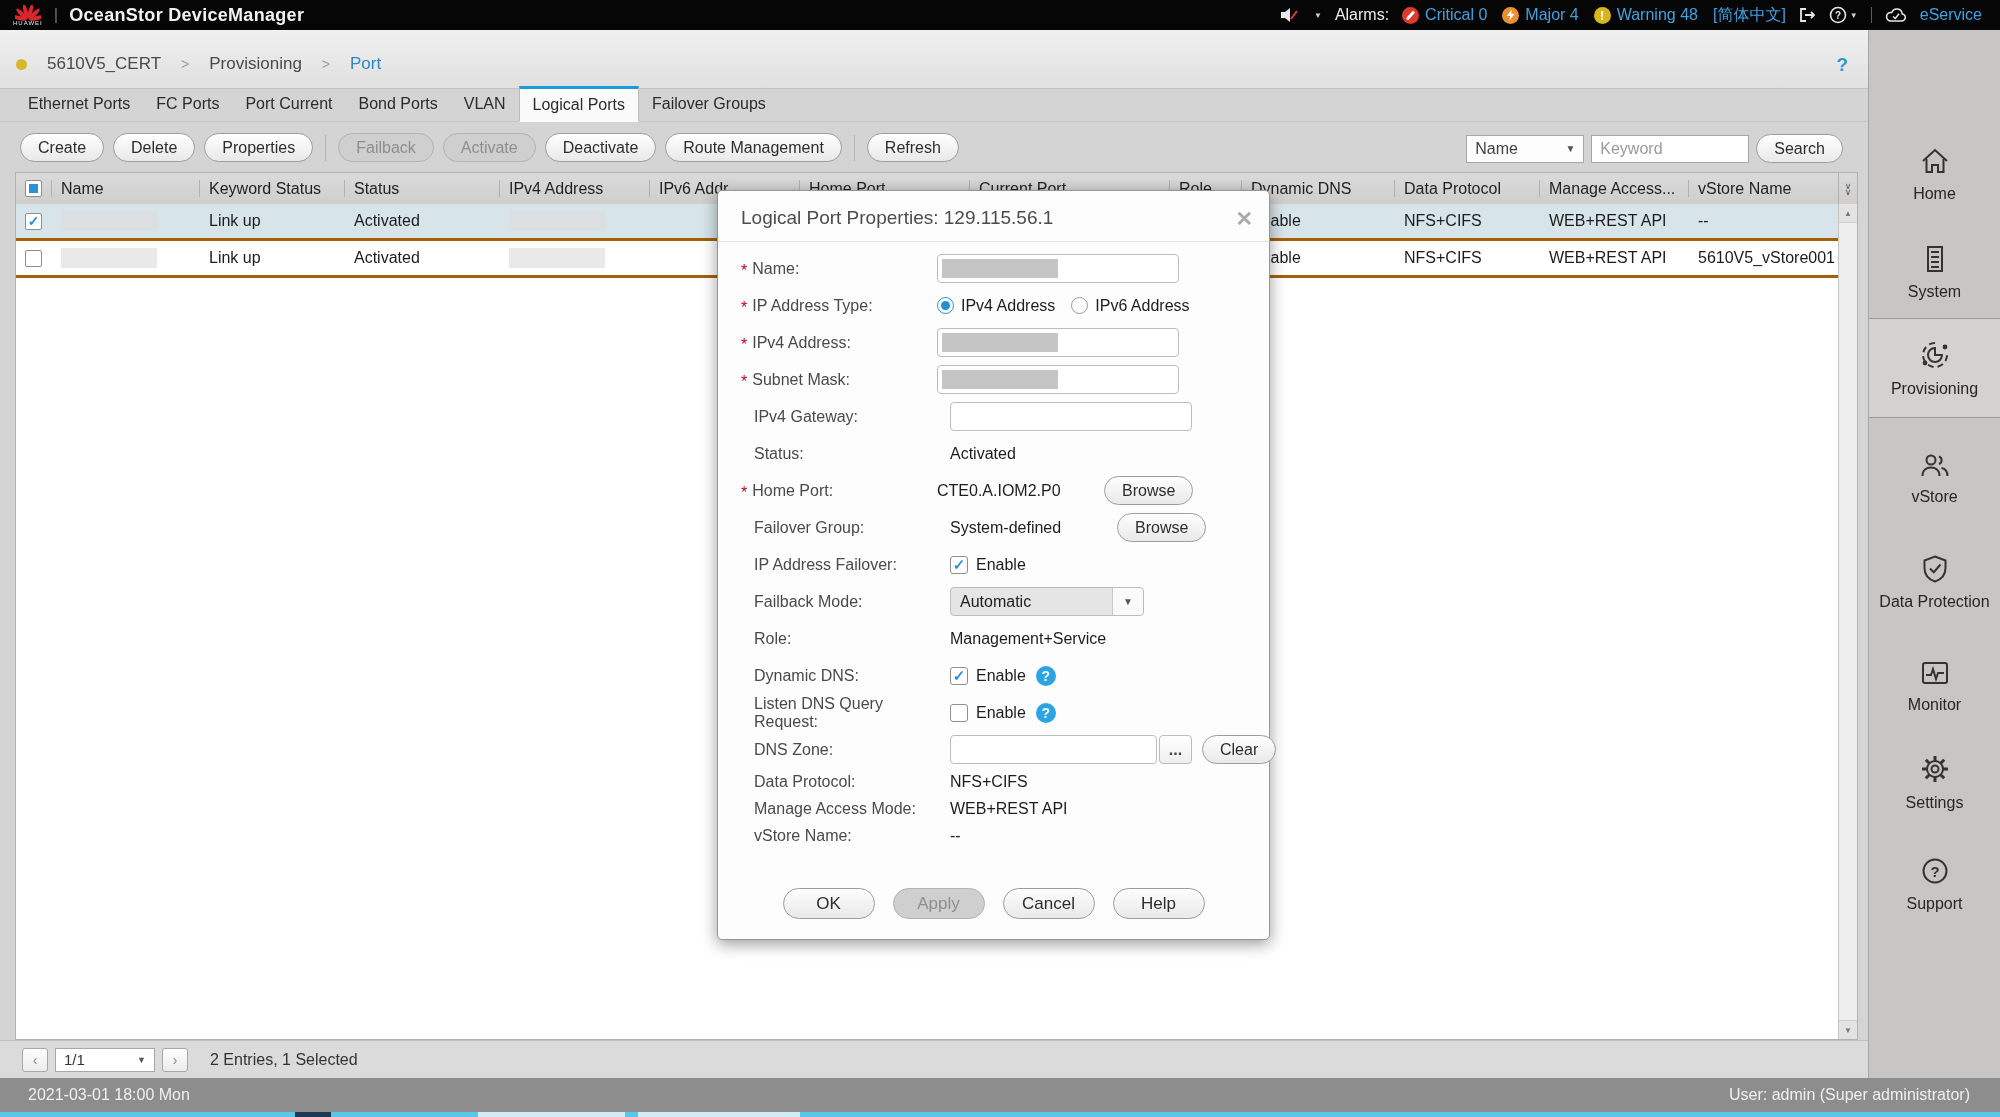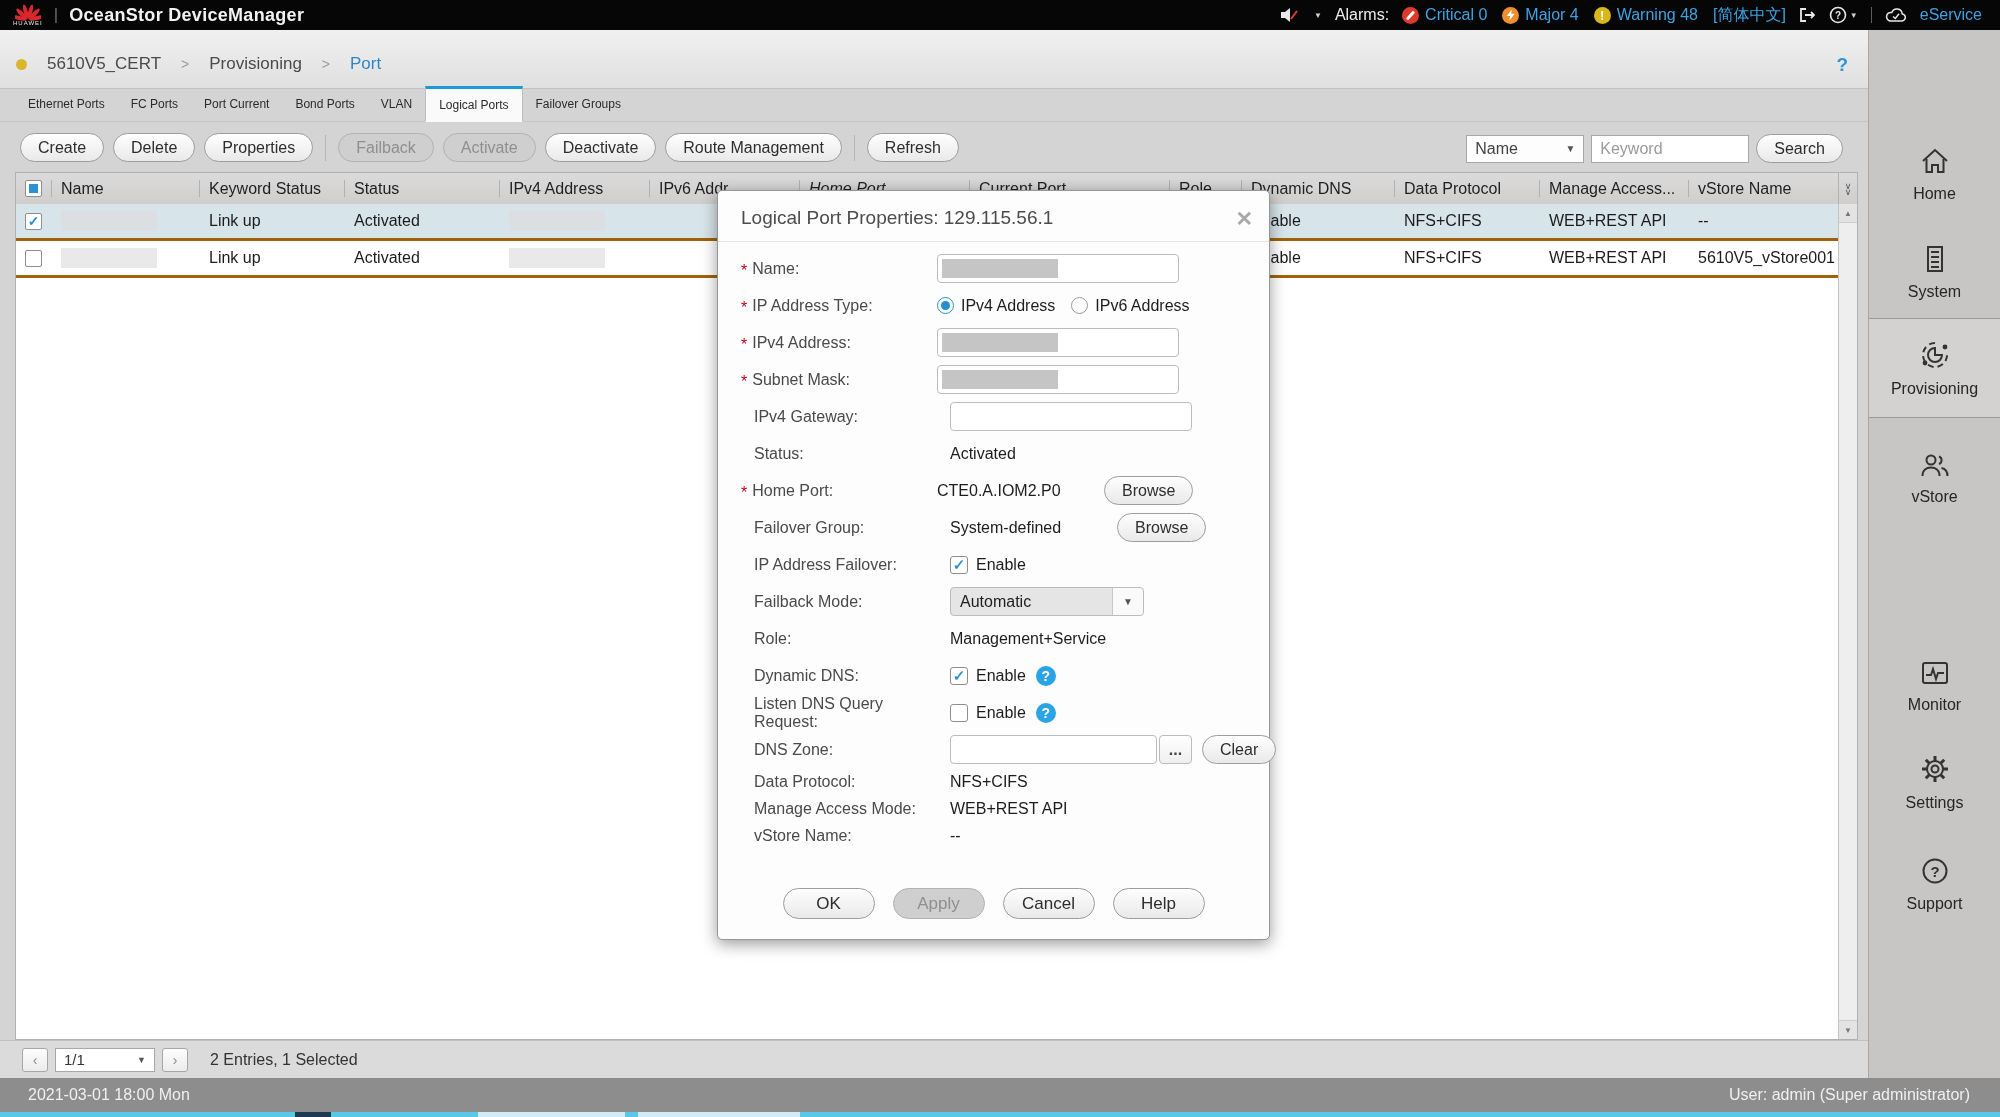--- a/index.html
+++ b/index.html
@@ -29,21 +29,21 @@
   .tb-div{width:1px;height:16px;background:#5c5c5c}
   
   .crumbbar{position:absolute;left:0;top:30px;width:1868px;height:58px;background:linear-gradient(#f1f0f0,#e1e0e0);border-bottom:1px solid #c3c2c2}
   .crumb-inner{position:absolute;left:16px;top:24px;display:flex;align-items:center;gap:20px;font-size:17px;color:#4a4a4a}
   .crumb-dot{width:11px;height:11px;border-radius:50%;background:#d8b82a;flex:none}
   .crumb-sep{color:#9b9b9b;font-size:14px}
   .crumb-cur{color:#2e86c6}
   .crumb-help{position:absolute;right:20px;top:24px;color:#2e94d2;font-weight:bold;font-size:19px}
   
   .tabsbar{position:absolute;left:0;top:88px;width:1868px;height:34px;border-bottom:1px solid #c6c5c5;padding-left:15px;box-sizing:border-box;display:flex;align-items:flex-end}
-  .tab{display:inline-flex;align-items:center;justify-content:center;height:34px;padding:0 13px;font-size:12px;color:#2b2b2b;position:relative;box-sizing:border-box}
+  .tab{display:inline-flex;align-items:center;justify-content:center;height:34px;padding:0 13px;font-size:16px;color:#2b2b2b;position:relative;box-sizing:border-box}
   .tab.active{background:#fafafa;border:1px solid #bdbcbc;border-top:3px solid #1e9bd7;border-bottom:1px solid #fafafa;margin-bottom:-1px;height:36px}
   
   .toolbar{position:absolute;left:0;top:122px;width:1868px;height:50px}
   .tb-btns{position:absolute;left:20px;top:11px;display:flex;align-items:center;gap:9px}
   .btn{height:29px;padding:0 17px;border:1px solid #9e9d9d;border-radius:15px;background:linear-gradient(#fefefe,#eae9e9);
        font-size:16px;color:#2d2d2d;display:inline-flex;align-items:center;justify-content:center;box-sizing:border-box;white-space:nowrap}
   .btn.disabled{background:#d0cfcf;color:#8f8f8f;border-color:#b3b2b2}
   .tb-sep{width:1px;height:26px;background:#b7b6b6;margin:0 3px}
   .tb-search{position:absolute;right:25px;top:12px;display:flex;align-items:center;gap:7px}
   .tb-select{width:118px;height:28px;border:1px solid #a8a7a7;background:#fdfdfd;display:flex;align-items:center;padding:0 8px;box-sizing:border-box;color:#444}
@@ -237,21 +237,21 @@
 <div class="tablewrap">
   <div class="thead">
       <div class="th th-check" style="width: 35px;">
         <span class="cb partial"></span>
       </div>
       <div class="th" style="width: 148px;">Name</div>
       <div class="th" style="width: 145px;">Keyword Status</div>
       <div class="th" style="width: 155px;">Status</div>
       <div class="th" style="width: 150px;">IPv4 Address</div>
       <div class="th" style="width: 150px;">IPv6 Addr...</div>
-      <div class="th" style="width: 170px; font-style: italic;">Home Port</div>
+      <div class="th" style="width: 170px;">Home Port</div>
       <div class="th" style="width: 200px;">Current Port</div>
       <div class="th" style="width: 72px;">Role</div>
       <div class="th" style="width: 153px;">Dynamic DNS</div>
       <div class="th" style="width: 145px;">Data Protocol</div>
       <div class="th" style="width: 149px;">Manage Access...</div>
       <div class="th" style="width: 153px;">vStore Name</div>
     </div>
   <div class="colbtn">
       <span>∨</span>
       <span>∨</span>
@@ -352,20 +352,29 @@
     <div class="side-item" style="top: 412px; height: 72px;">
       <span>
         <svg width="32" height="28" viewBox="0 0 32 28">
           <circle cx="12" cy="9" r="4.5" fill="none" stroke="#333" stroke-width="2"></circle>
           <path d="M3.5 25 c0-6 4-8.5 8.5-8.5 s8.5 2.5 8.5 8.5" fill="none" stroke="#333" stroke-width="2"></path>
           <path d="M20 5.5 a4 4 0 0 1 0 7.5 M22.5 17 c4 .8 6 3.5 6 8" fill="none" stroke="#333" stroke-width="2"></path>
         </svg>
       </span>
       <span>vStore</span>
     </div>
+    <div class="side-item" style="top: 516px; height: 72px;">
+      <span>
+        <svg width="30" height="30" viewBox="0 0 30 30">
+          <path d="M15 2.5 L25.5 6.5 V14 C25.5 21 21 25.5 15 27.5 C9 25.5 4.5 21 4.5 14 V6.5 Z" fill="none" stroke="#333" stroke-width="2"></path>
+          <path d="M10 14.5 L13.8 18.2 L20.5 10.5" fill="none" stroke="#333" stroke-width="2"></path>
+        </svg>
+      </span>
+      <span>Data Protection</span>
+    </div>
     <div class="side-item" style="top: 620px; height: 72px;">
       <span>
         <svg width="32" height="28" viewBox="0 0 32 28">
           <rect x="4" y="4" width="24" height="20" rx="2" fill="none" stroke="#333" stroke-width="2"></rect>
           <polyline points="7,16 12,16 14,10 17,20 19,14 25,14" fill="none" stroke="#333" stroke-width="2"></polyline>
         </svg>
       </span>
       <span>Monitor</span>
     </div>
     <div class="side-item" style="top: 716px; height: 72px;">

